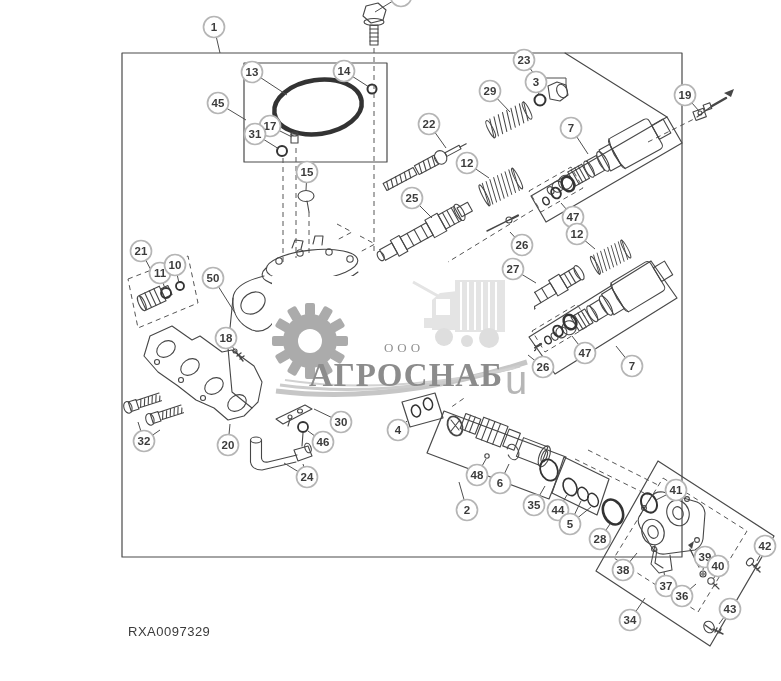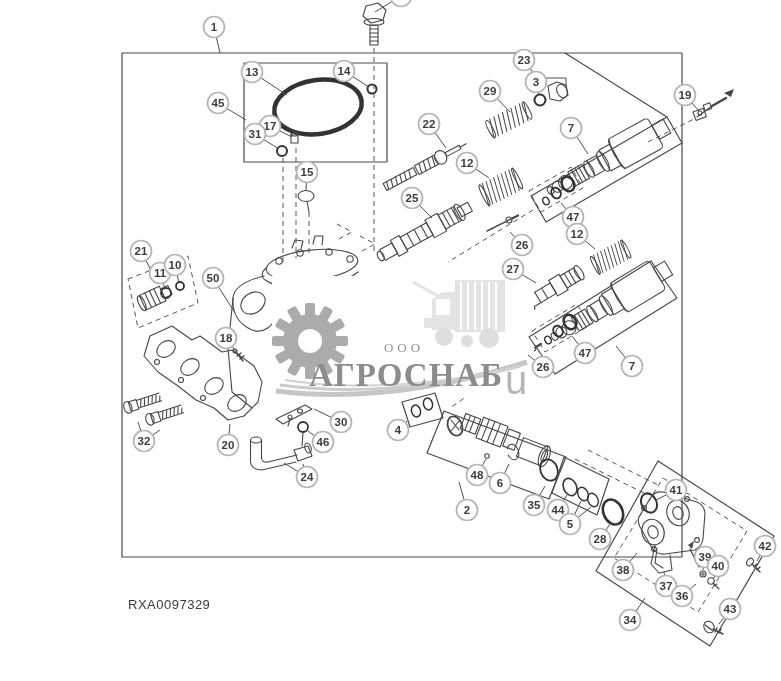--- a/index.html
+++ b/index.html
@@ -10,21 +10,21 @@
   .s1{stroke:#474747;stroke-width:1.1;fill:none;stroke-linecap:round;stroke-linejoin:round;}
   .or{stroke:#333;fill:none;}
   .dash{stroke:#565656;stroke-width:1;fill:none;stroke-dasharray:5 4;}
   .box{stroke:#4a4a4a;stroke-width:1.2;fill:none;stroke-linejoin:round;}
   .leader{stroke:#4f4f4f;stroke-width:1;fill:none;}
   .cob{fill:#ffffff;stroke:#b5b5b5;stroke-width:1.7;}
   .con{font:bold 11.5px "Liberation Sans",sans-serif;fill:#3c3c3c;text-anchor:middle;}
   .wm-name{font:bold 33px "Liberation Serif",serif;fill:#8c8c8c;letter-spacing:1px;text-anchor:middle;}
   .wm-prefix{font:13px "Liberation Serif",serif;fill:#909090;letter-spacing:4px;text-anchor:middle;}
   .wm-suffix{font:40px "Liberation Sans",sans-serif;fill:#aaaaaa;text-anchor:middle;opacity:.85;}
-  .partnum{position:absolute;left:128px;top:597px;font:13px "Liberation Sans",sans-serif;
+  .partnum{position:absolute;left:128px;top:624px;font:13px "Liberation Sans",sans-serif;
            color:#3b3b3b;letter-spacing:.5px;}
 </style>
 </head>
 <body>
 
 <div class="stage">
 <svg id="d" width="781" height="681" viewBox="0 0 781 681">
 
   <defs>
     <g id="coil">

